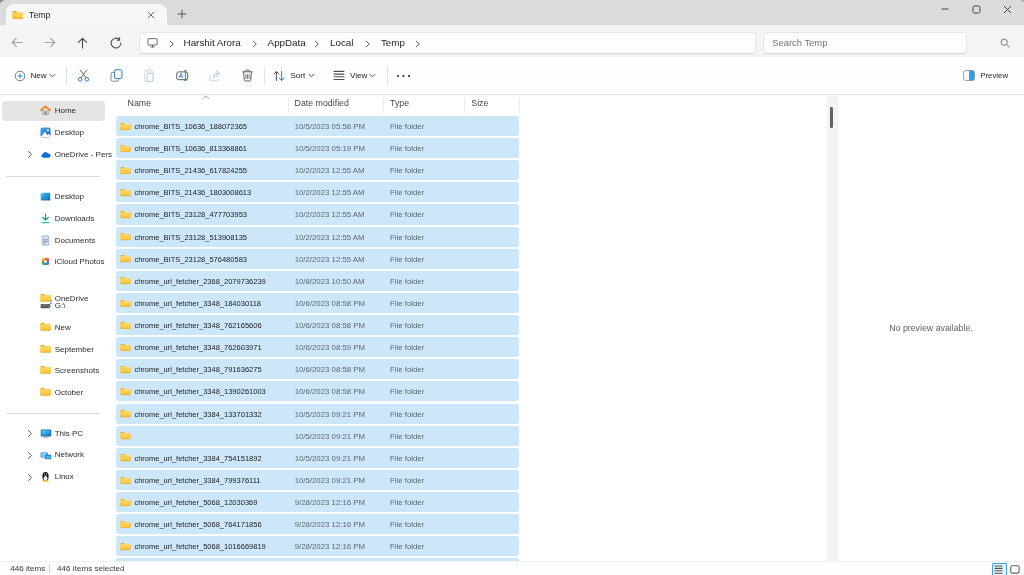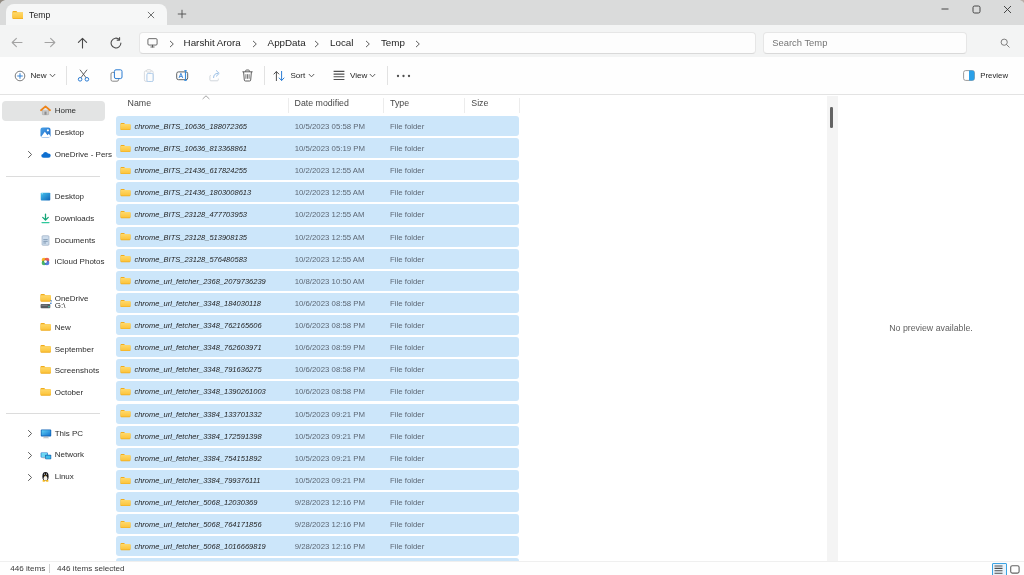--- a/index.html
+++ b/index.html
@@ -29,21 +29,21 @@
 .slb { position:absolute; left:36.7px; top:0; height:21.8px; line-height:21.8px; font-size:8px; color:#2c2c2c; white-space:nowrap; }
 .spin { position:absolute; left:93px; top:6.6px; }
 .schev { position:absolute; left:9px; top:6.4px; }
 #homehl { position:absolute; left:2px; top:100.9px; width:103px; height:20.4px; background:#e3e4e4; border-radius:4px; }
 .ssep { position:absolute; left:6px; width:94px; height:1px; background:#dcdcdc; }
 #fhead { position:absolute; left:116px; top:96px; width:404px; height:19px; }
 .hcol { position:absolute; top:0; height:19px; line-height:15.6px; font-size:8.8px; color:#474747; }
 .hsep { position:absolute; top:2px; width:1px; height:15px; background:#ececec; }
 .row { position:absolute; left:116px; width:403px; height:20.2px; background:#cce6fa; border-radius:3px; }
 .fold { position:absolute; }
-.rn { position:absolute; left:18.4px; top:0; height:20.2px; line-height:22px; font-size:7.5px; color:#1d1d1d; white-space:nowrap;font-style:italic; }
+.rn { position:absolute; left:18.4px; top:0; height:20.2px; line-height:22px; font-size:7.5px; color:#1d1d1d; white-space:nowrap; }
 .rd { position:absolute; left:178.7px; top:0; height:20.2px; line-height:22px; font-size:7.8px; color:#5d6875; white-space:nowrap; }
 .rt { position:absolute; left:274px; top:0; height:20.2px; line-height:22px; font-size:7.8px; color:#5d6875; white-space:nowrap; }
 #partial { position:absolute; left:116px; top:558.4px; width:403px; height:2.6px; background:#cce6fa; border-radius:3px 3px 0 0; }
 #vscroll { position:absolute; left:827px; top:96px; width:11px; height:465px; background:#f4f4f4; }
 #vthumb { position:absolute; left:3.2px; top:10.5px; width:3px; height:21px; background:#636363; border-radius:1.3px; }
 #preview { position:absolute; left:838px; top:95px; width:186px; height:466px; background:#fff; }
 #noprev { position:absolute; left:0; top:228px; width:186px; text-align:center; font-size:8.8px; color:#5f5f5f; }
 #statusbar { position:absolute; left:0; top:561px; width:1024px; height:14px; background:#fefefe; border-top:1px solid #efefef; }
 .stxt { position:absolute; top:0; height:13px; line-height:13px; font-size:8.1px; color:#3a3a3a; }
 #sdiv { position:absolute; left:49px; top:2px; width:1px; height:9px; background:#cfcfcf; }
@@ -758,21 +758,20 @@
     <svg class="fold" style="left:4.2px;top:5.8px" width="10.6" height="8.6" viewBox="0 0 12 10">
 <path d="M.4 2.2 q0-1.1 1.1-1.1 h3.1 l1.3 1.4 h5 q1.1 0 1.1 1.1 v4.9 q0 1.1 -1.1 1.1 h-9.4 q-1.1 0 -1.1-1.1 z" fill="#f0ac1c"></path>
 <path d="M.4 3.3 q0-.9 1-.9 h9.6 q1 0 1 .9 v4.2 q0 1.1-1.1 1.1 h-9.4 q-1.1 0-1.1-1.1 z" fill="url(#fg114)"></path>
 <defs>
         <linearGradient id="fg114" x1="0" y1="0" x2="0" y2="1">
           <stop offset="0" stop-color="#ffd96a"></stop>
           <stop offset="1" stop-color="#fcc43c"></stop>
         </linearGradient>
       </defs>
 </svg>
-    <span class="rn">chrome_url_fetcher_3384_172591398</span>
     <span class="rd">10/5/2023 09:21 PM</span>
     <span class="rt">File folder</span>
   </div>
 <div class="row" style="top:447.7px">
     <svg class="fold" style="left:4.2px;top:5.8px" width="10.6" height="8.6" viewBox="0 0 12 10">
 <path d="M.4 2.2 q0-1.1 1.1-1.1 h3.1 l1.3 1.4 h5 q1.1 0 1.1 1.1 v4.9 q0 1.1 -1.1 1.1 h-9.4 q-1.1 0 -1.1-1.1 z" fill="#f0ac1c"></path>
 <path d="M.4 3.3 q0-.9 1-.9 h9.6 q1 0 1 .9 v4.2 q0 1.1-1.1 1.1 h-9.4 q-1.1 0-1.1-1.1 z" fill="url(#fg115)"></path>
 <defs>
         <linearGradient id="fg115" x1="0" y1="0" x2="0" y2="1">
           <stop offset="0" stop-color="#ffd96a"></stop>

